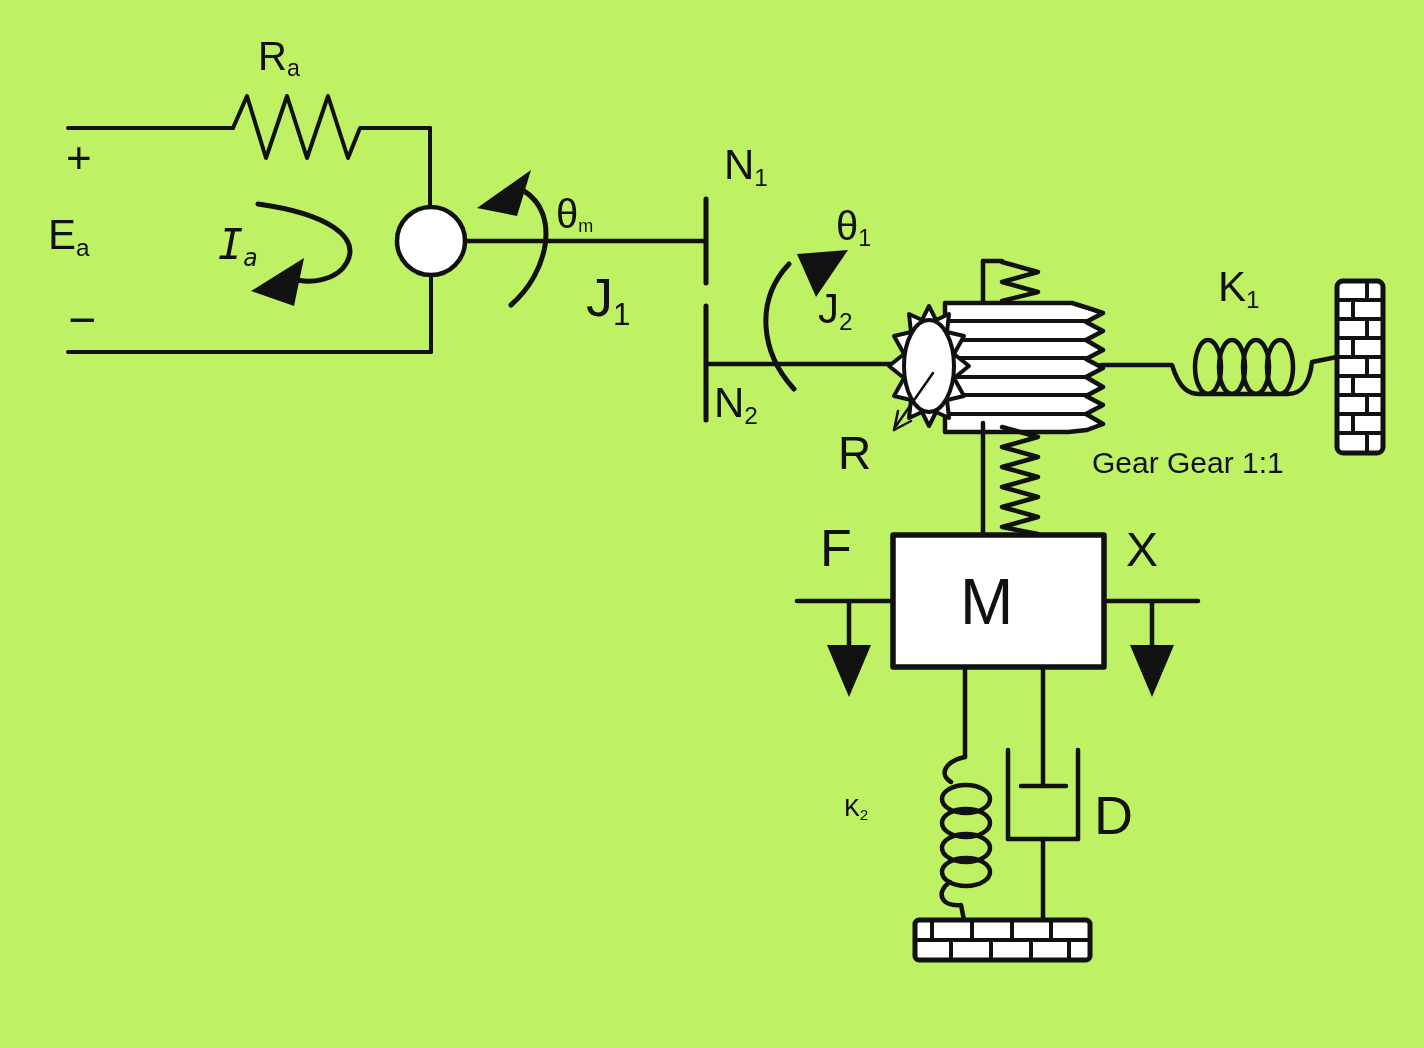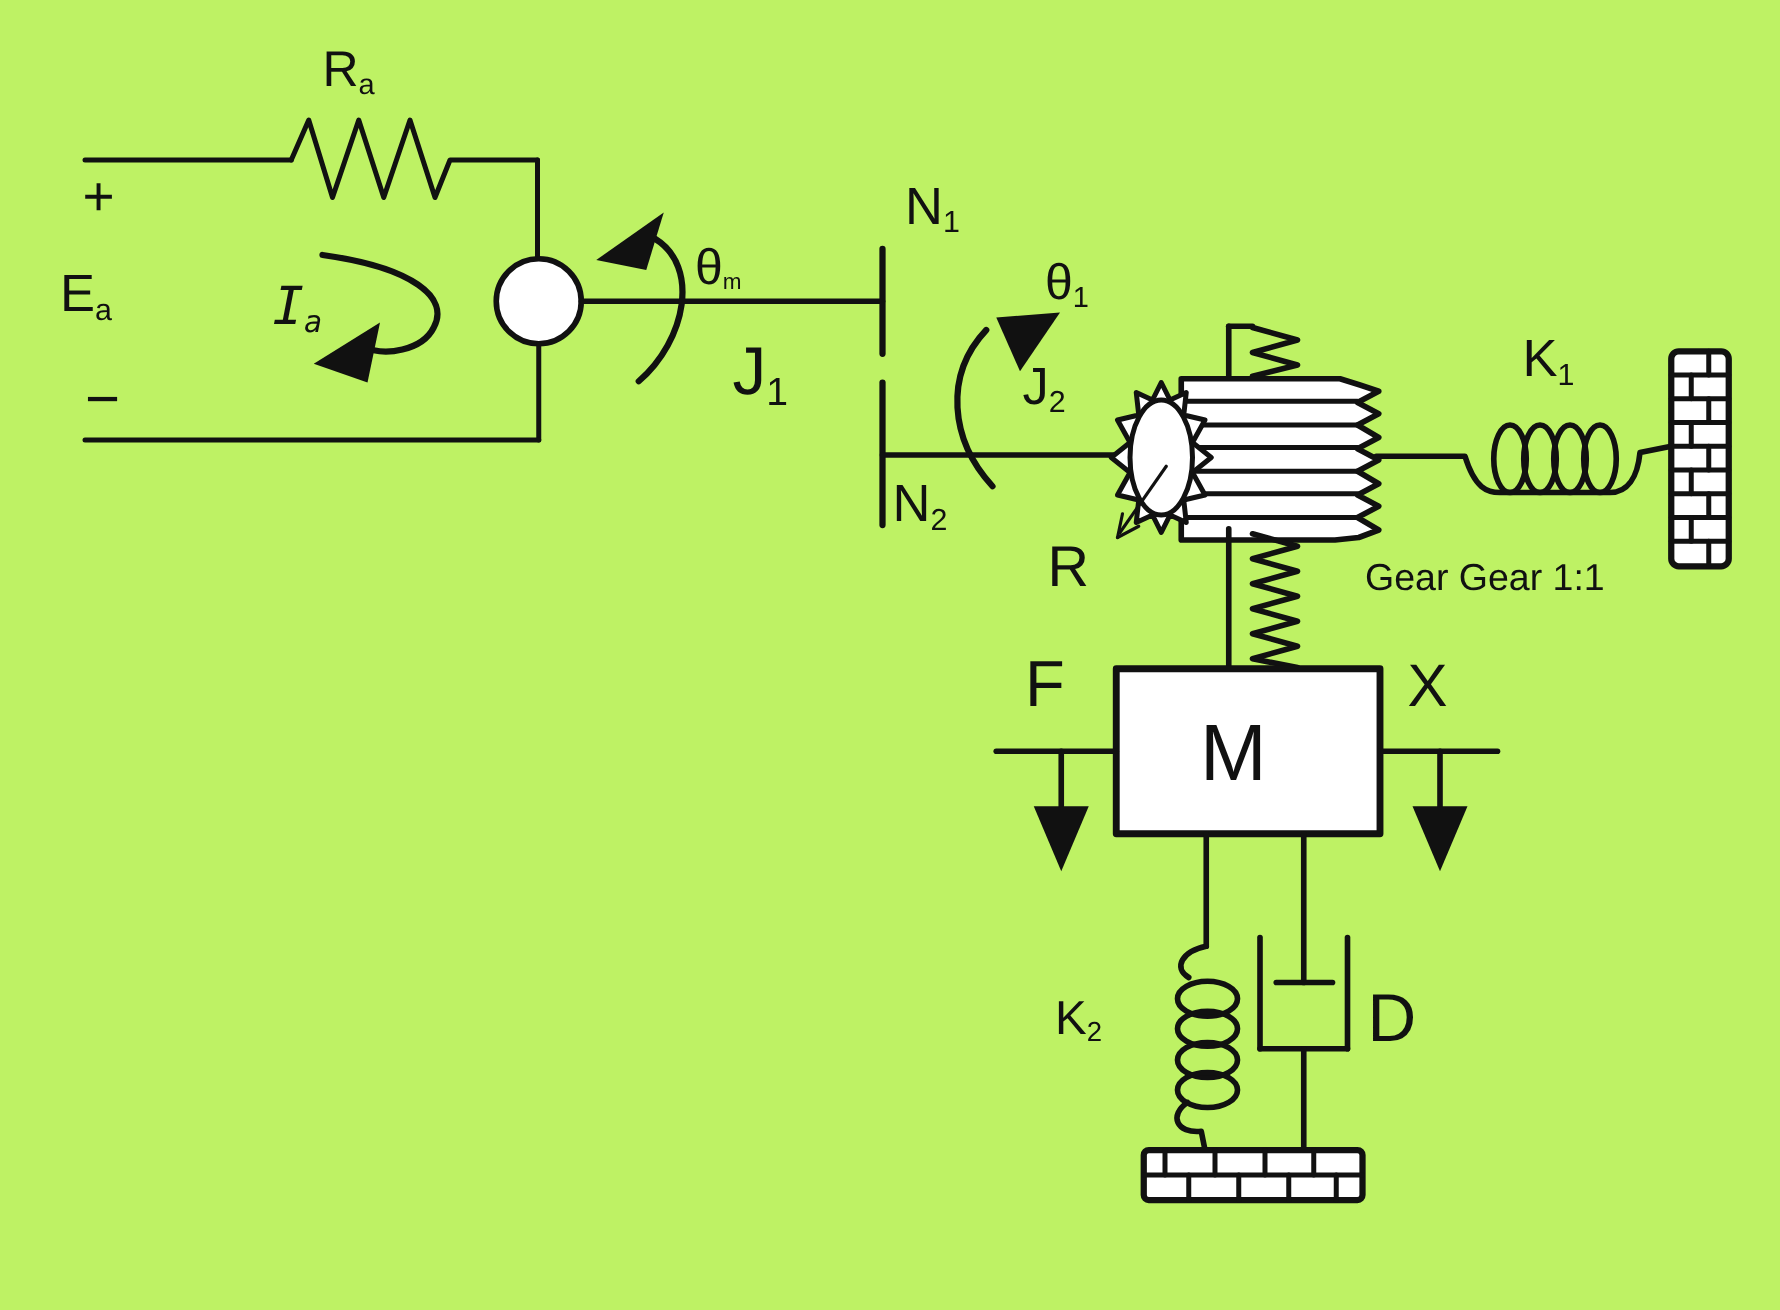--- a/index.html
+++ b/index.html
@@ -189,16 +189,16 @@
   <div class="lbl" style="left:714px;top:382px;font-size:42px;"><span>N</span><span class="sub">2</span></div>
   <div class="lbl" style="left:838px;top:430px;font-size:46px;"><span>R</span></div>
 
   <div class="lbl" style="left:1218px;top:266px;font-size:42px;"><span>K</span><span class="sub">1</span></div>
   <div class="lbl" style="left:1092px;top:448px;font-size:30px;"><span>Gear Gear 1:1</span></div>
 
   <div class="lbl" style="left:820px;top:522px;font-size:52px;"><span>F</span></div>
   <div class="lbl" style="left:960px;top:570px;font-size:64px;"><span>M</span></div>
   <div class="lbl" style="left:1126px;top:526px;font-size:48px;"><span>X</span></div>
 
-  <div class="lbl" style="left:844px;top:796px;font-size:38px;"><span>K</span><span class="sub">2</span></div>
+  <div class="lbl" style="left:844px;top:796px;font-size:26px;font-family:Liberation Mono, monospace;"><span>K</span><span class="sub">2</span></div>
   <div class="lbl" style="left:1094px;top:788px;font-size:54px;"><span>D</span></div>
 
 </div>
 
 </body></html>

